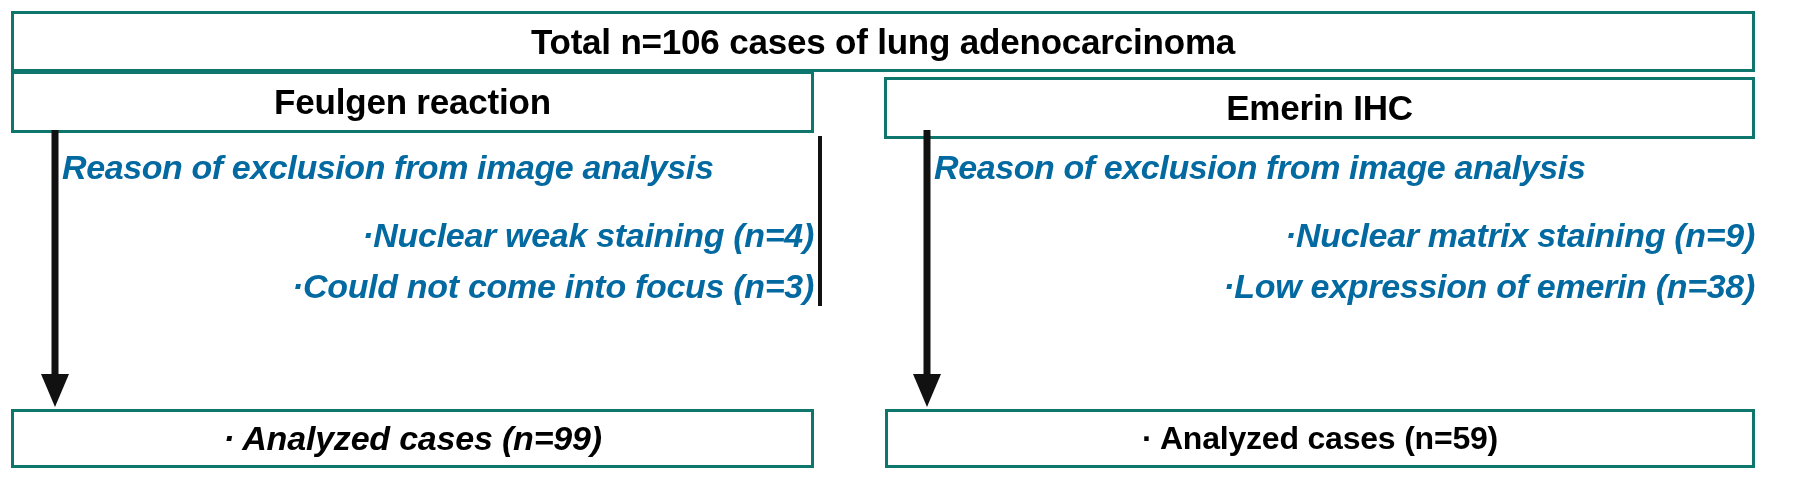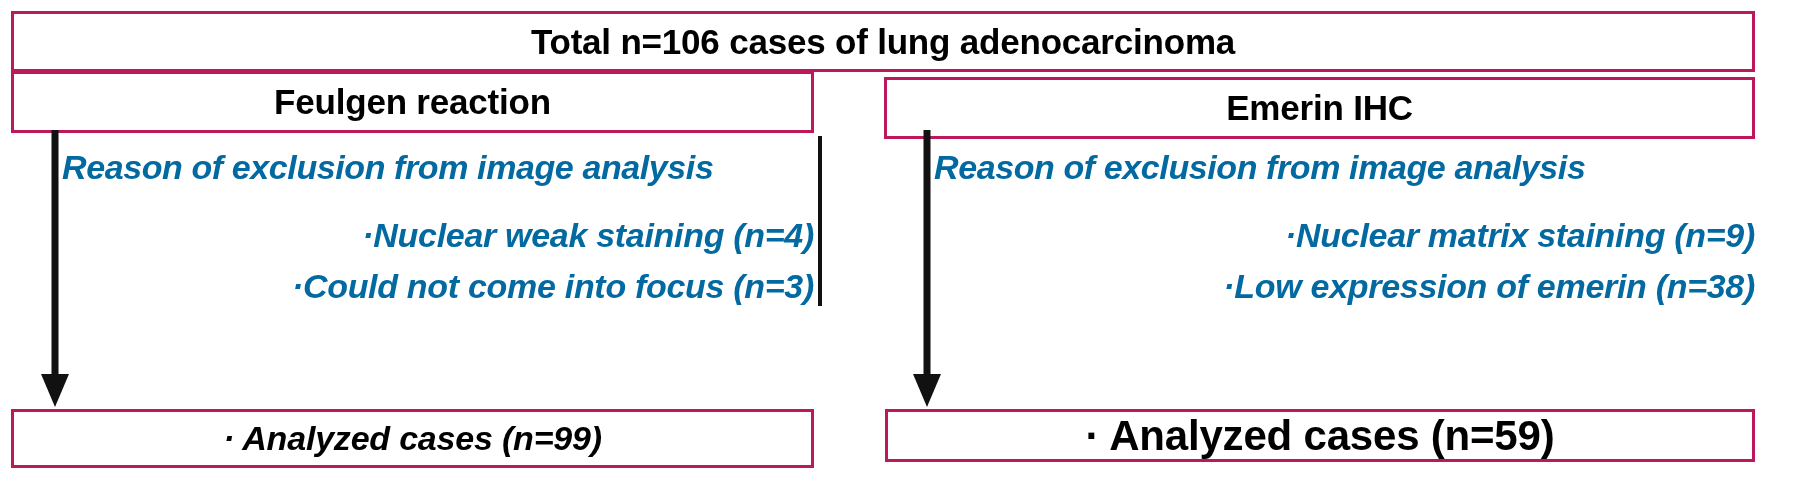--- a/index.html
+++ b/index.html
@@ -14,21 +14,21 @@
     height: 485px;
     background: #ffffff;
     font-family: "Liberation Sans", sans-serif;
     overflow: hidden;
   }
 
   
   .box {
     position: absolute;
     box-sizing: border-box;
-    border: 3px solid #be185d;
+    border: 3px solid #0f766e;
     background: #ffffff;
     display: flex;
     align-items: center;
     justify-content: center;
     font-weight: bold;
     color: #000000;
     letter-spacing: -0.2px;
     white-space: nowrap;
   }
 
@@ -62,22 +62,22 @@
     width: 803px;
     height: 59px;
     font-size: 34px;
     font-style: italic;
   }
 
   #box-analyzed-right {
     left: 885px;
     top: 409px;
     width: 870px;
-    height: 53px;
-    font-size: 42px;
+    height: 59px;
+    font-size: 32px;
     text-align: right;
   }
 
   
   .arrow {
     position: absolute;
     width: 30px;
     top: 130px;
     height: 278px;
   }

